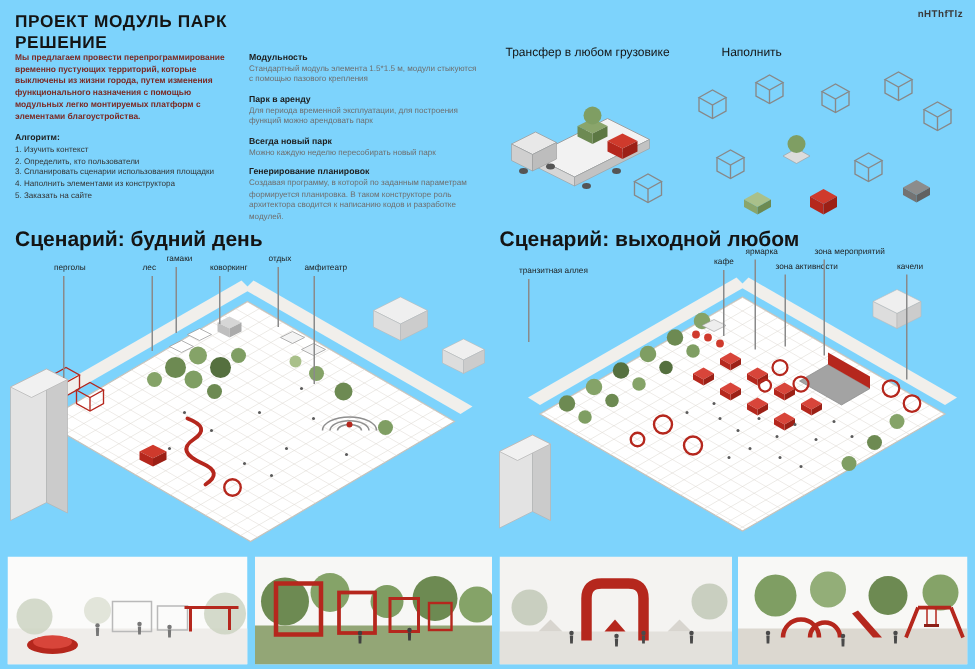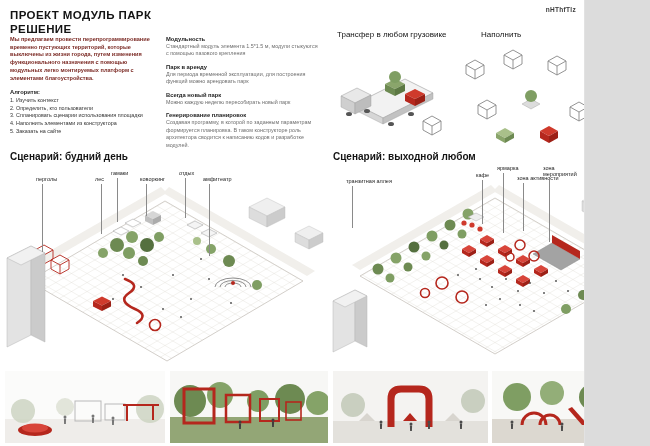--- a/index.html
+++ b/index.html
@@ -1,38 +1,38 @@
 <!DOCTYPE html>
 <html><head>
 <meta charset="utf-8">
 <title>ПРОЕКТ МОДУЛЬ ПАРК</title>
 <style>
   *{margin:0;padding:0;box-sizing:border-box}
   html,body{background:#dcdcdc}
   body{font-family:"Liberation Sans",sans-serif}
-  .board{position:relative;width:584px;height:446px;background:#ffffff;overflow:hidden;box-shadow:0 0 0 1px #e2e2e2}
+  .board{position:relative;width:650px;height:446px;background:#7dd3fc;overflow:hidden;box-shadow:0 0 0 1px #e2e2e2}
   .defs-svg{position:absolute;width:0;height:0}
   svg{display:block}
   .logo{position:absolute;top:6px;right:8px;font-size:6.5px;font-weight:700;color:#3a3a3a;letter-spacing:.3px}
   .title{position:absolute;left:10px;top:8px;font-size:11.5px;font-weight:800;color:#141414;line-height:1.22;letter-spacing:.4px}
   .intro-col{position:absolute;left:10px;top:36px;width:150px}
   .intro{font-size:5.6px;font-weight:700;color:#7b2a24;line-height:1.38}
   .algo{margin-top:7px}
   .algo-title{font-size:5.8px;font-weight:700;color:#1d1d1d;margin-bottom:2px}
   .algo-item{font-size:5.4px;color:#333;line-height:1.4}
   .features-col{position:absolute;left:166px;top:36px;width:152px}
   .feature{margin-bottom:6px}
   .f-title{font-size:5.8px;font-weight:700;color:#1d1d1d;margin-bottom:1px}
   .f-text{font-size:5.4px;color:#6e6e6e;line-height:1.38}
   .sub-heading{position:absolute;font-size:8px;font-weight:400;color:#141414}
   .transfer-heading{left:337px;top:30px}
   .elements-heading{left:481px;top:30px}
   .truck-svg{position:absolute;left:333px;top:44px;width:115px;height:105px}
   .elements-svg{position:absolute;left:452px;top:42px;width:190px;height:112px}
-  .scenario-heading{position:absolute;font-size:10px;font-weight:700;color:#141414}
+  .scenario-heading{position:absolute;font-size:14px;font-weight:700;color:#141414}
   .weekday-heading{left:10px;top:151px}
   .weekend-heading{left:333px;top:151px}
   .diagram{position:absolute}
   .weekday-diagram{left:5px;top:183px;width:320px;height:185px}
   .weekend-diagram{left:330px;top:183px;width:315px;height:185px}
   .dlabel{position:absolute;font-size:5.5px;color:#1d1d1d;line-height:1;z-index:3}
   .dlabel .lead{display:block;width:1px;background:#8a8a8a;margin:1px 0 0 6px}
   .render{position:absolute;top:371px;height:72px}
   .r1{left:5px;width:160px}
   .r2{left:170px;width:158px}

